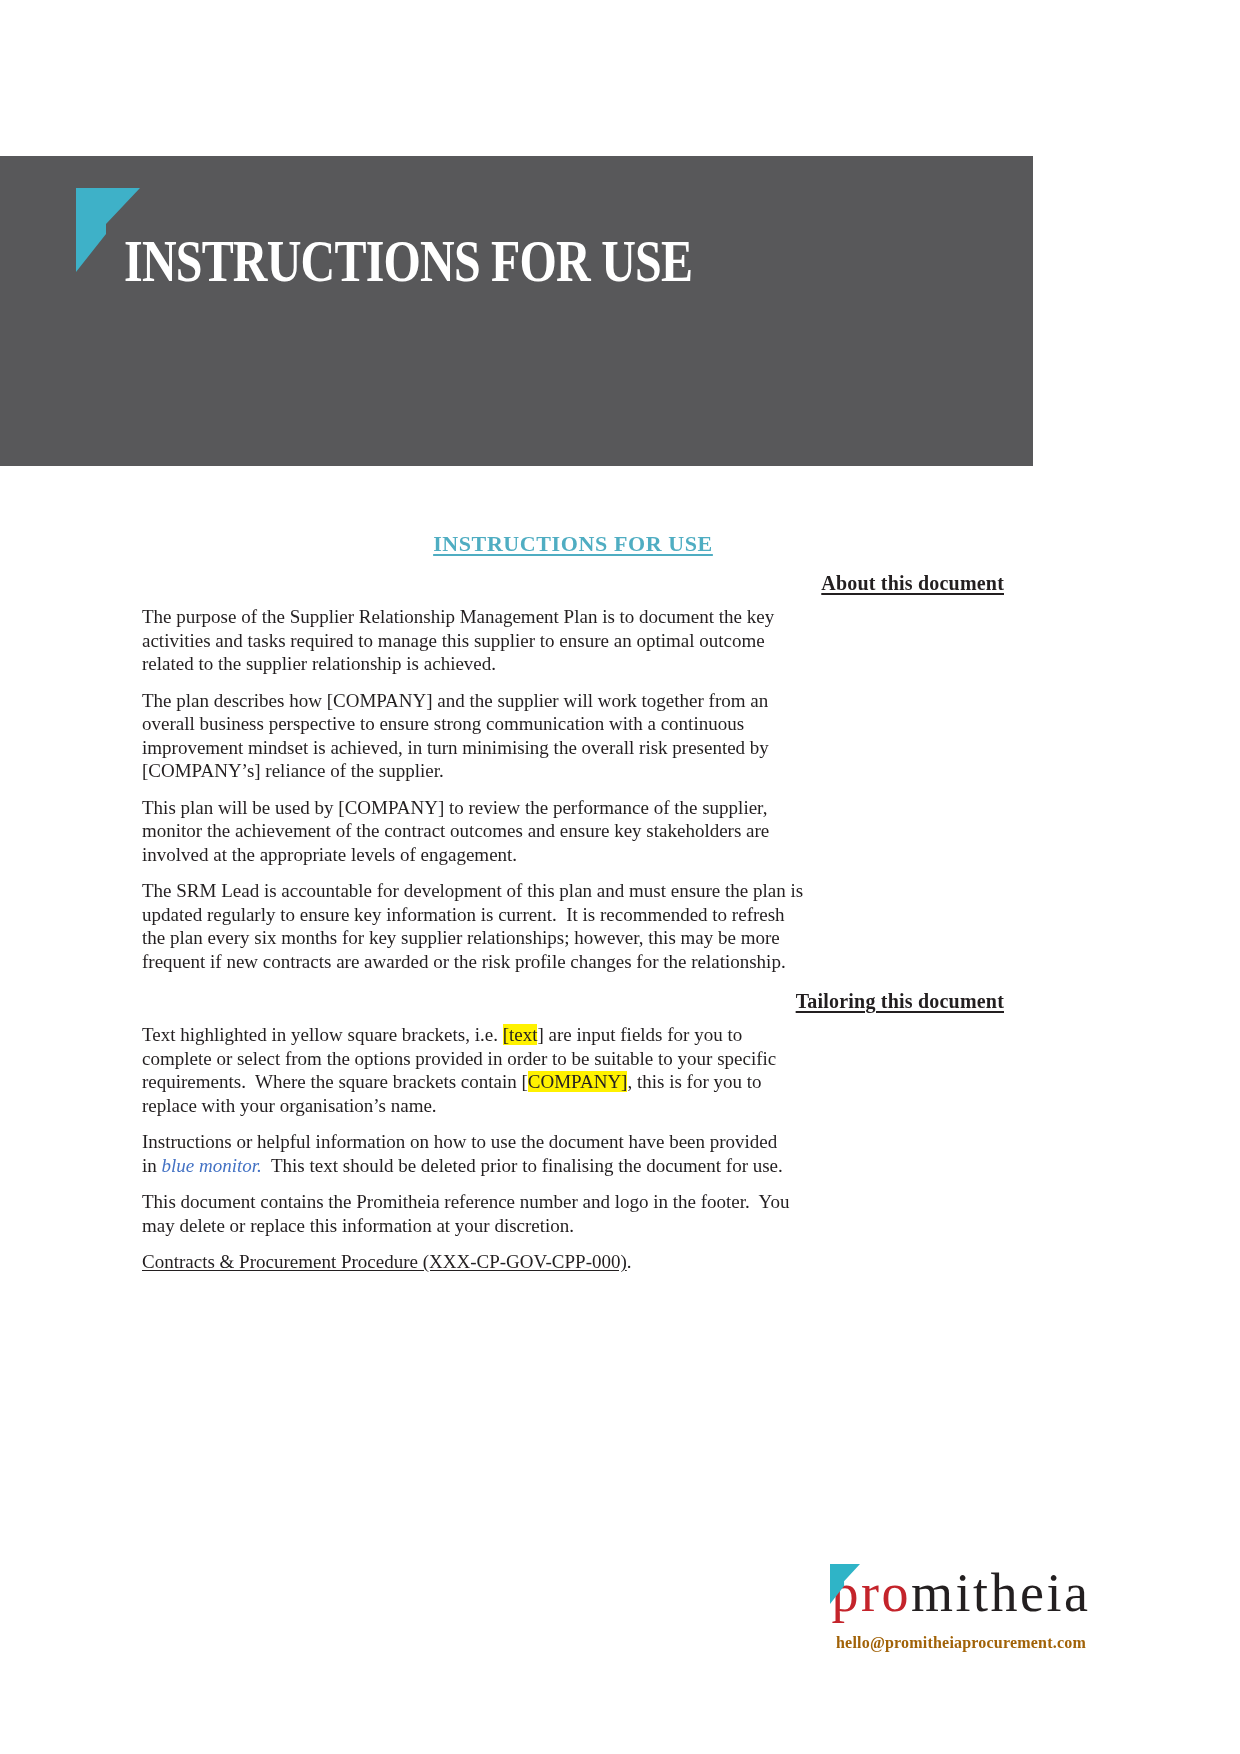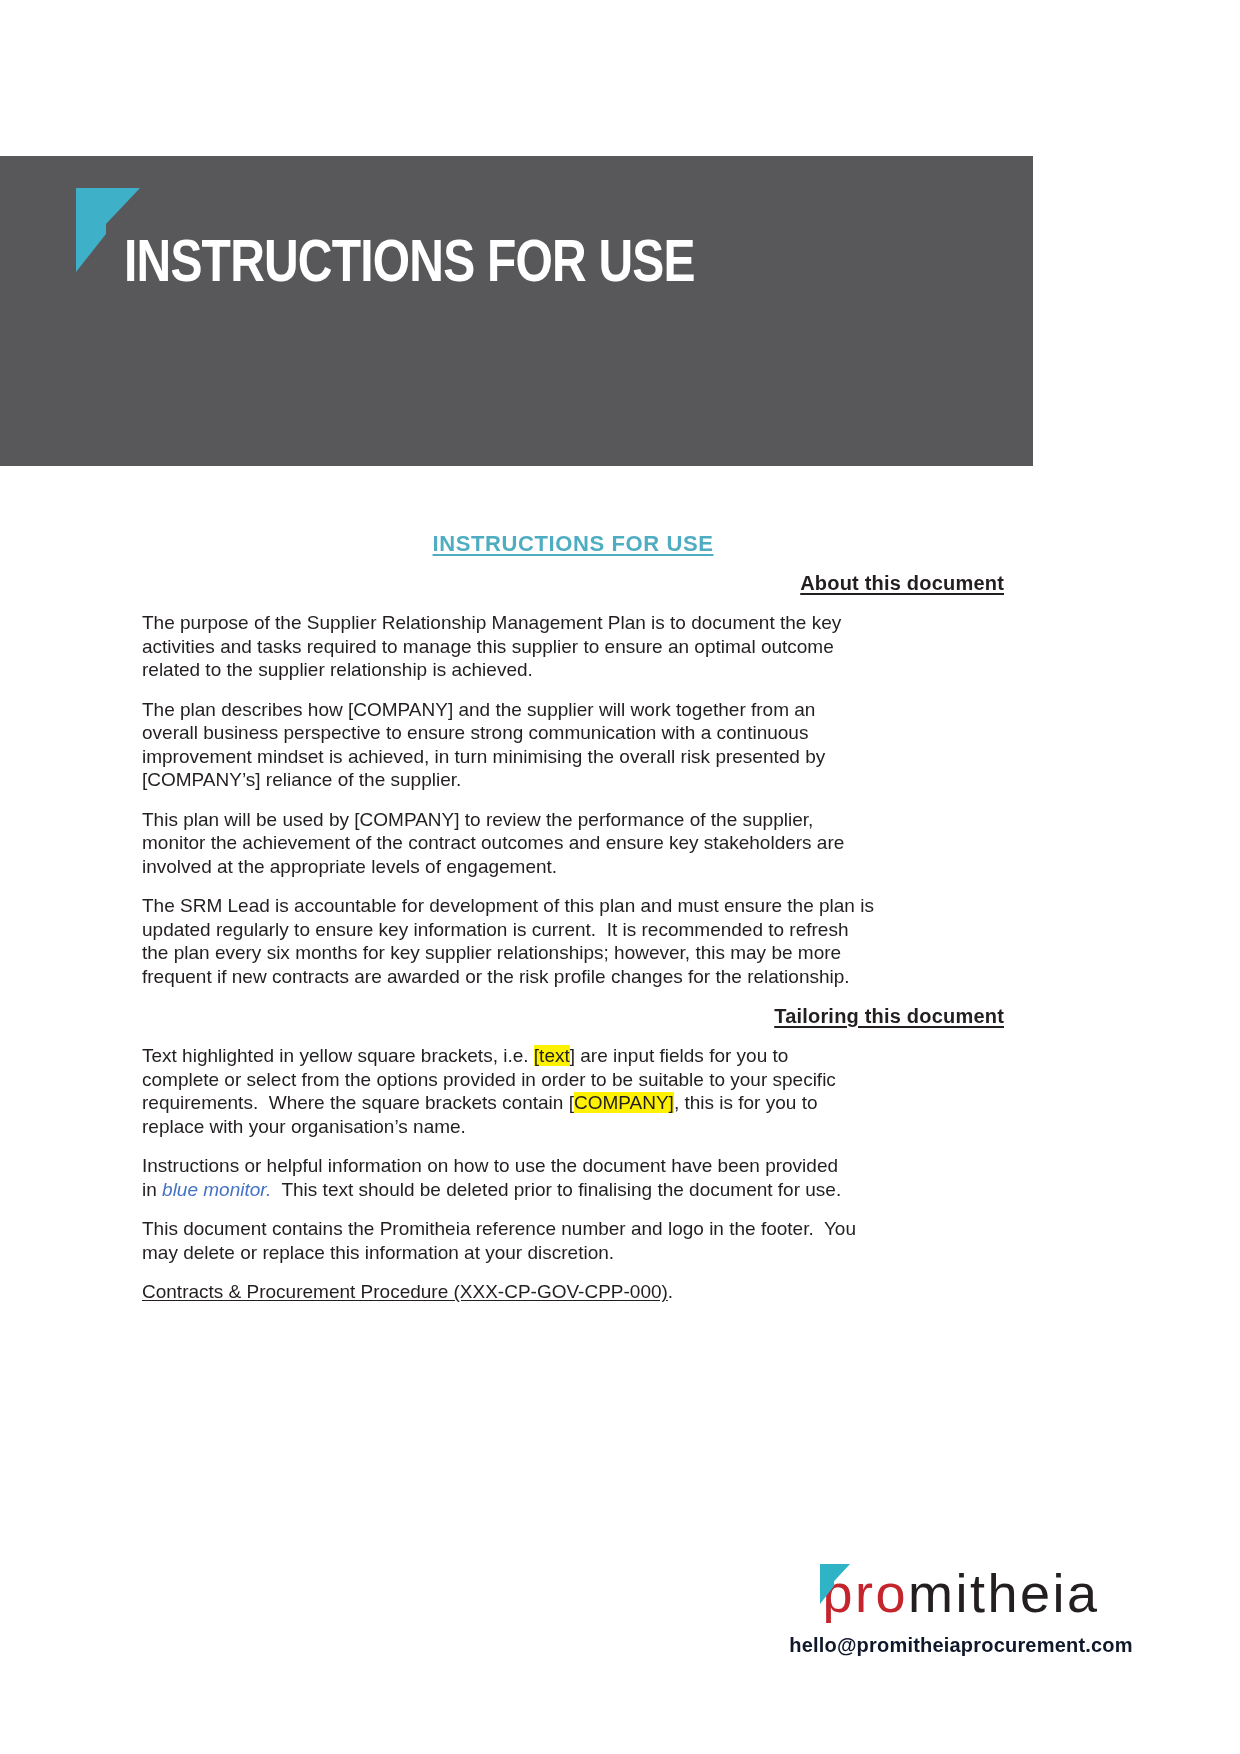--- a/index.html
+++ b/index.html
@@ -1,21 +1,21 @@
 <!DOCTYPE html>
 <html><head>
 <meta charset="utf-8">
 <style>
   html,body{margin:0;padding:0;background:#ffffff;}
   .page{
     position:relative;
     width:1240px;
     height:1754px;
     background:#ffffff;
-    font-family:Liberation Sans, sans-serif;
+    font-family:Liberation Serif, serif;
     color:#231f20;
     overflow:hidden;
   }
   
   .banner{
     position:absolute;
     left:0; top:156px;
     width:1033px; height:310px;
     background:#58585a;
   }
@@ -61,21 +61,21 @@
     line-height:24px;
     font-weight:600;
     letter-spacing:0.2px;
     color:#231f20;
     text-decoration:underline;
     text-underline-offset:3px;
     text-align:right;
   }
   .section-heading.spaced{ margin-top:16px; }
   .content p{
-    margin:16px 0 13px 0;
+    margin:4px 0 13px 0;
     white-space:pre-line;
   }
   .hl{ background:#fff200; }
   .blue-italic{ color:#4472c4; font-style:italic; }
   .uline{ text-decoration:underline; text-underline-offset:2px; }
   
   .footer{
     position:absolute;
     left:775px; top:1566px;
     width:372px;
@@ -95,24 +95,24 @@
   .logo-text{
     font-size:54px;
     font-weight:500;
     letter-spacing:2.5px;
     line-height:1;
   }
   .logo-pro{ color:#c4242b; }
   .logo-mitheia{ color:#231f20; }
   .footer-email{
     margin-top:14px;
-    font-size:20px;
+    font-size:16px;
     font-weight:700;
     letter-spacing:0.2px;
-    color:#0f172a;
+    color:#a16207;
     white-space:nowrap;
   }
 </style>
 </head>
 <body>
 
 <div class="page">
 
   <div class="banner">
     <svg class="banner-flag" viewBox="0 0 64 84" preserveAspectRatio="none">

